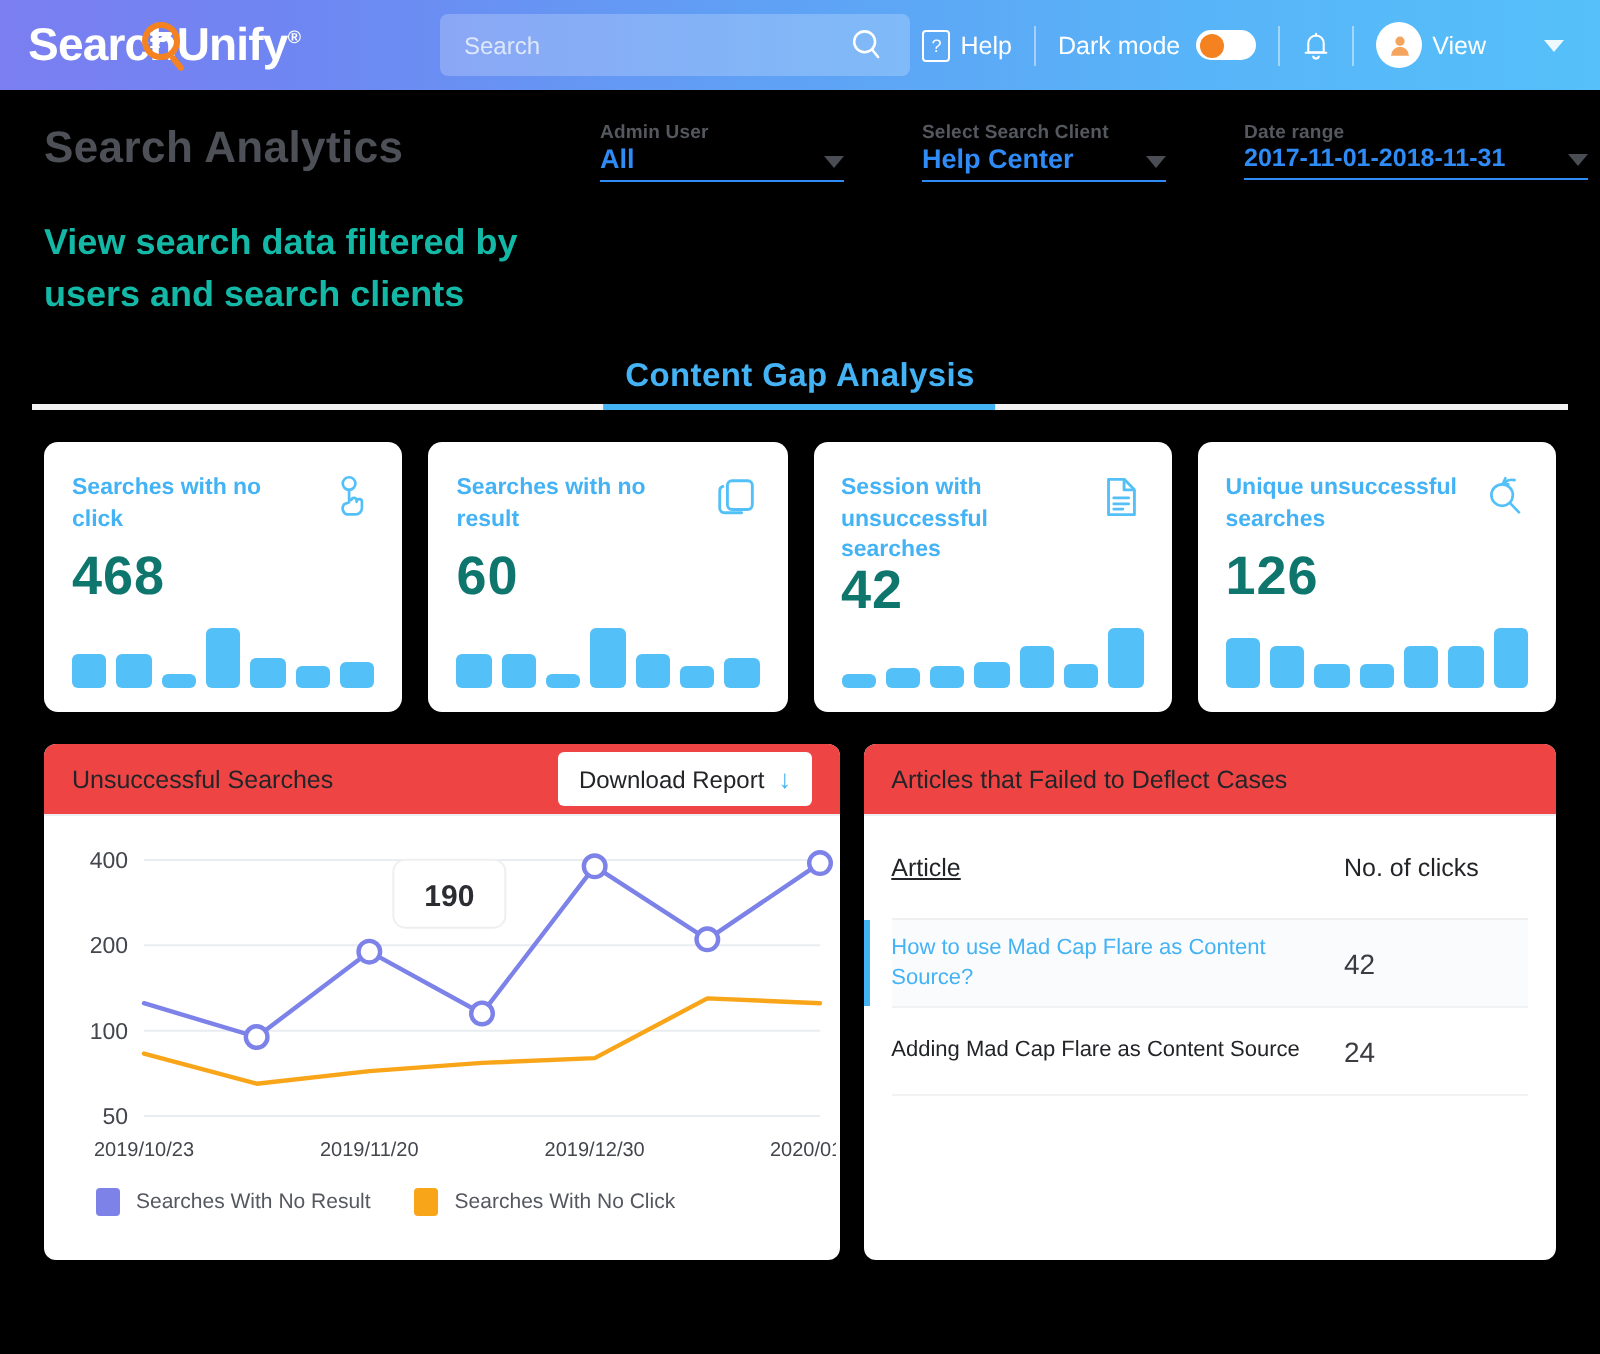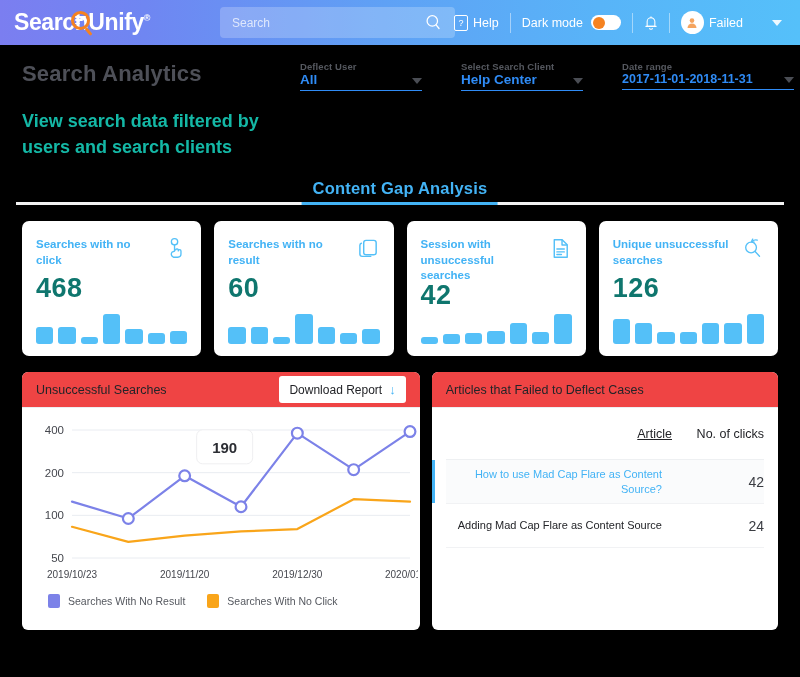--- a/index.html
+++ b/index.html
@@ -125,21 +125,21 @@
   .kpi-title { font-size: 11.5px; color: #43b3f5; font-weight: bold; line-height: 1.35; max-width: 124px; }
   .kpi-ico { width: 23px; height: 23px; flex-shrink: 0; }
   .kpi-value { font-size: 27px; color: #0f766e; font-weight: bold; letter-spacing: .5px; margin-top: -6px;}
   .spark { display: flex; align-items: flex-end; gap: 5px; height: 30px; }
   .spark b { display: block; flex: 1; background: #54c0f8; border-radius: 3px; }
 
   
   .panels { display: flex; gap: 12px; padding: 16px 22px 0 22px; }
   .panel { background: #ffffff; border-radius: 6px; box-shadow: 0 1px 4px rgba(0,0,0,0.14); overflow: hidden; }
   .panel.left { width: 403px; height: 258px; }
-  .panel.right { width: 351px; height: 258px; text-align: right; }
+  .panel.right { width: 351px; height: 258px; }
   .panel-head {
     height: 36px; background: #ef4444; display: flex; align-items: center;
     justify-content: space-between; padding: 0 14px;
     border-bottom: 1px solid #eceef1;
   }
   .panel-title { font-size: 12.5px; color: #232428; font-weight: normal; }
   .dl-btn {
     background: #ffffff; border: none; border-radius: 3px; padding: 6px 10px;
     font-size: 12px; color: #232428; display: flex; align-items: center; gap: 7px;
     font-family: "Liberation Sans", sans-serif; cursor: pointer;
@@ -210,35 +210,35 @@
       </svg>
     </div>
     <div class="divider"></div>
     <div class="nav-item">
       <span class="avatar">
         <svg width="14" height="14" viewBox="0 0 20 20">
           <circle cx="10" cy="6.6" r="3.3" fill="#f5a45e"></circle>
           <path d="M3.6 17 a6.4 6.4 0 0 1 12.8 0 Z" fill="#f5a45e"></path>
         </svg>
       </span>
-      <span>Failed</span>
+      <span>View</span>
     </div>
     <div class="nav-item" style="padding:0 6px 0 18px;">
       <span class="caret-down"></span>
     </div>
   </div>
 </div>
 
 <div class="headband">
   <div class="page-title">Search Analytics</div>
   <div class="page-sub">View search data filtered by users and search clients</div>
 
   <div class="filters">
     <div class="filter">
-      <div class="filter-label">Deflect User</div>
+      <div class="filter-label">Admin User</div>
       <div class="filter-val">
         <span class="txt">All</span>
         <span class="fcaret"></span>
       </div>
     </div>
     <div class="filter">
       <div class="filter-label">Select Search Client</div>
       <div class="filter-val">
         <span class="txt">Help Center</span>
         <span class="fcaret"></span>

